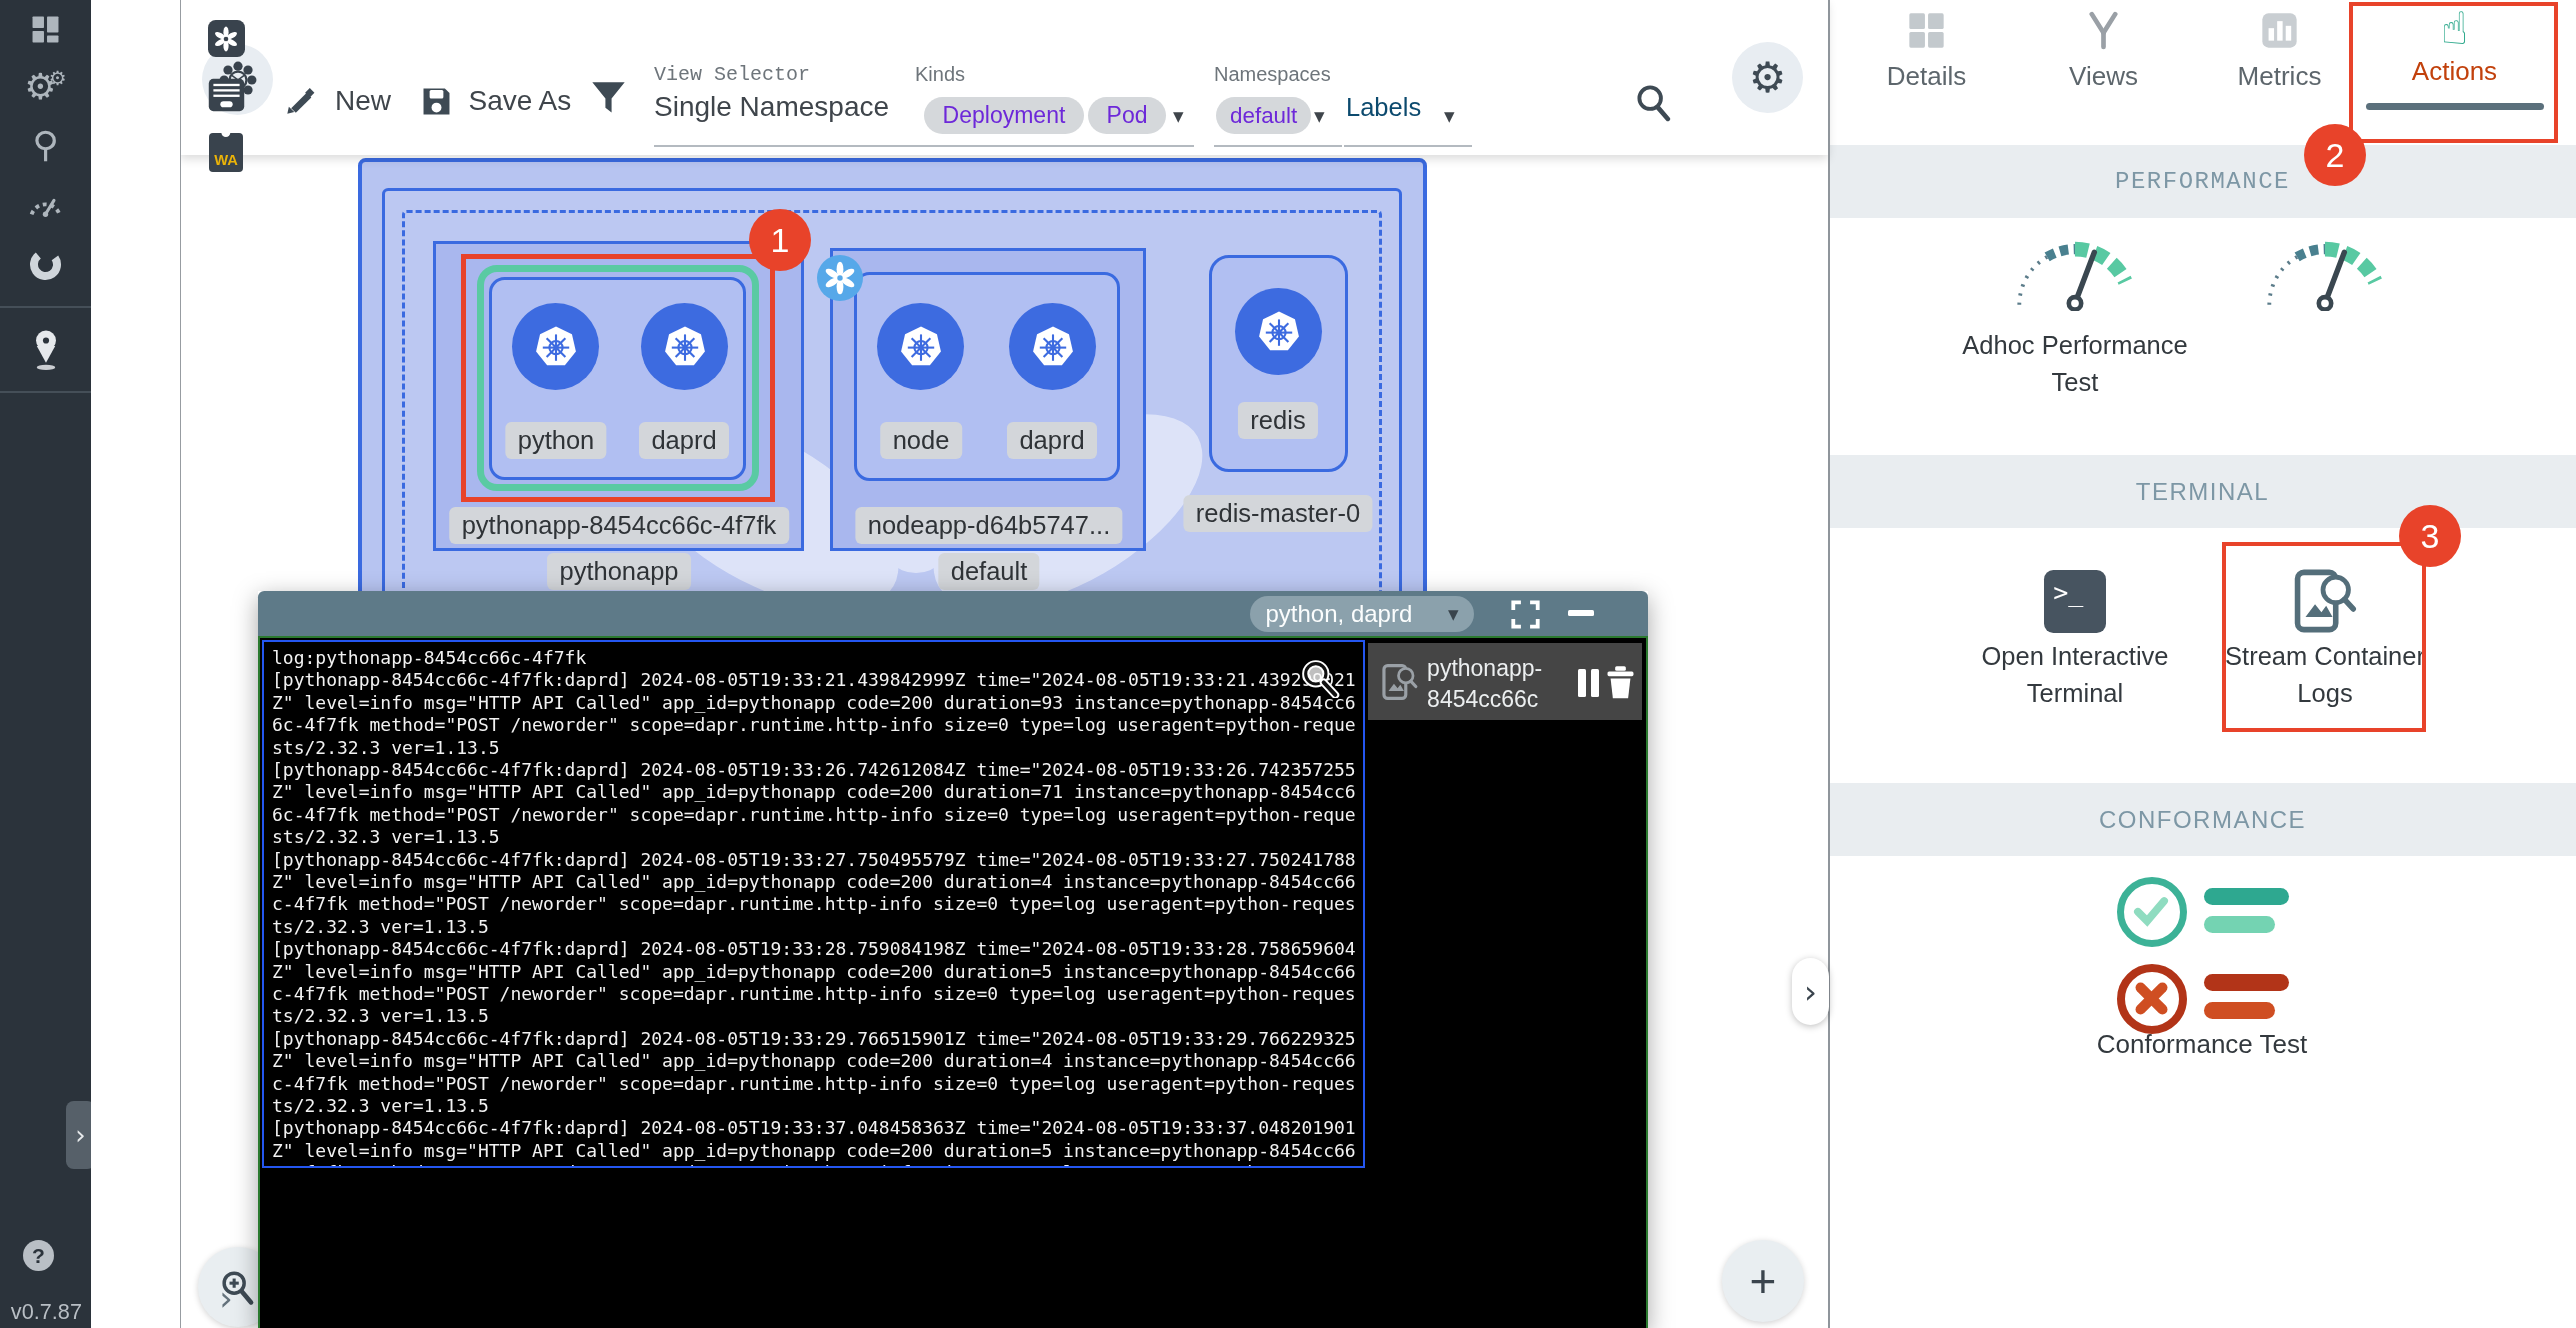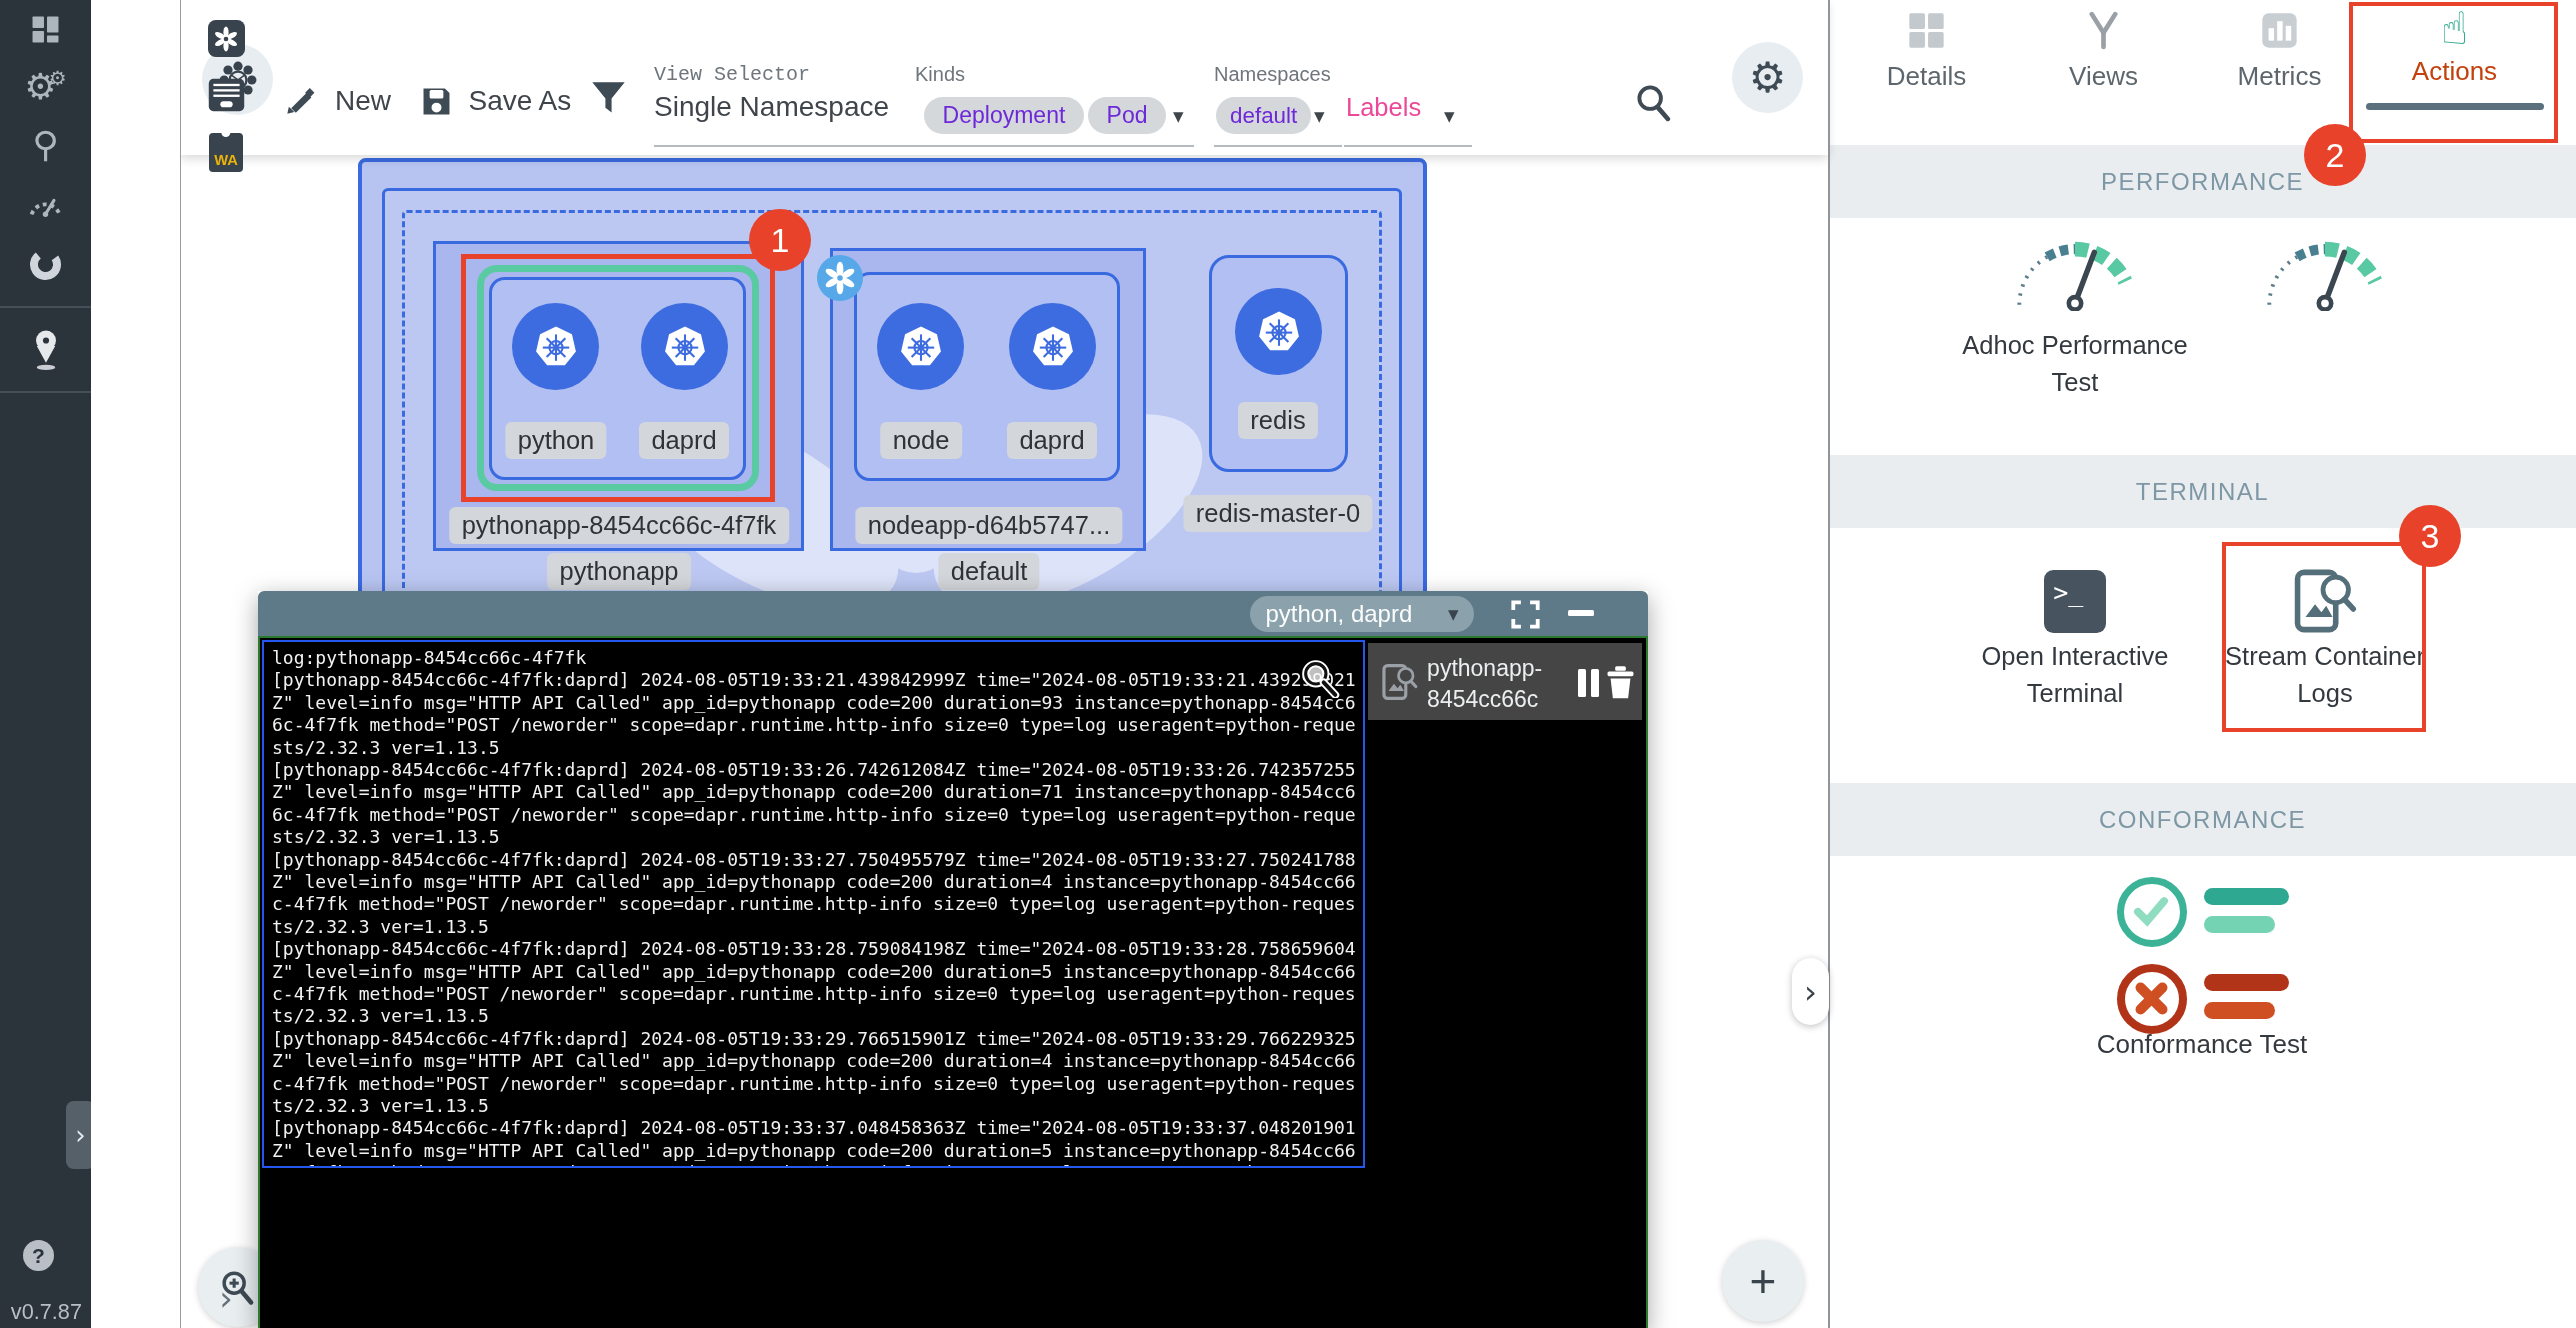--- a/index.html
+++ b/index.html
@@ -213,21 +213,21 @@
   <div class="abs chip" style="left:924px;top:97px;z-index:5;">Deployment</div>
   <div class="abs chip" style="left:1088px;top:97px;z-index:5;">Pod</div>
   <div class="abs dd" style="left:1173px;top:104px;z-index:5;">▾</div>
   <div class="abs uline" style="left:915px;top:145px;width:279px;z-index:5;"></div>
 
   <div class="abs tb-label" style="left:1214px;top:63px;z-index:5;">Namespaces</div>
   <div class="abs chip chip2" style="left:1216px;top:97px;z-index:5;">default</div>
   <div class="abs dd" style="left:1314px;top:104px;z-index:5;">▾</div>
   <div class="abs uline" style="left:1214px;top:145px;width:128px;z-index:5;"></div>
 
-  <div class="abs" style="left:1346px;top:93px;font-size:25.5px;color:#ec4899;z-index:5;">Labels</div>
+  <div class="abs" style="left:1346px;top:93px;font-size:25.5px;color:#0c4a6e;z-index:5;">Labels</div>
   <div class="abs dd" style="left:1444px;top:104px;z-index:5;">▾</div>
   <div class="abs uline" style="left:1344px;top:145px;width:128px;z-index:5;"></div>
 
   <div class="abs" style="left:1634px;top:82px;z-index:5;">
     <svg width="40" height="40" viewBox="0 0 52 52">
         <circle cx="21" cy="21" r="14" stroke="#3e4a54" stroke-width="5" fill="none"></circle>
         <line x1="31" y1="33" x2="44" y2="48" stroke="#3e4a54" stroke-width="6" stroke-linecap="round"></line>
       </svg>
   </div>
   <div class="abs circ-btn" style="left:1732px;top:42px;width:71px;height:71px;z-index:5;">
@@ -501,21 +501,21 @@
   <div class="abs" style="left:2377px;top:1.5px;">
     <div class="uni" style="text-align:center;font-size:45px;color:#33ab8f;height:50px;">☝</div>
     <div class="tab-label" style="margin-top:4.6px;color:#c2410c;">Actions</div>
   </div>
   <div class="abs" style="left:2366px;top:103px;width:178px;height:7px;border-radius:3.9px;background:#5b707c;"></div>
   <div class="abs box redbox" style="left:2349px;top:2.3px;width:209px;height:141px;border-width:4.6px;"></div>
   <div class="abs redcirc" style="left:2304px;top:124px;z-index:9;">
       <span>2</span>
     </div>
 
-  <div class="abs band" style="top:145px;">PERFORMANCE</div>
+  <div class="abs band" style="top:145px;font-family:Liberation Mono, monospace;">PERFORMANCE</div>
   <div class="abs" style="left:2009px;top:229px;">
     <svg width="132" height="82" viewBox="0 0 170 106">
         <path d="M13,98 A72,72 0 0 1 49,36" stroke="#5b7c8a" stroke-width="5" stroke-dasharray="3 9" fill="none"></path>
         <path d="M49,36 A72,72 0 0 1 85,26" stroke="#49808f" stroke-width="13" stroke-dasharray="11 7" fill="none"></path>
         <path d="M85,26 A72,72 0 0 1 150,68" stroke="#58c9a2" stroke-width="19" stroke-dasharray="17 9" fill="none"></path>
         <line x1="85" y1="96" x2="110" y2="30" stroke="#3a4750" stroke-width="7" stroke-linecap="round"></line>
         <circle cx="85" cy="96" r="8" fill="#fff" stroke="#3a4750" stroke-width="6"></circle>
       </svg>
   </div>
   <div class="abs action-label" style="left:1951px;top:327px;">Adhoc Performance Test</div>

